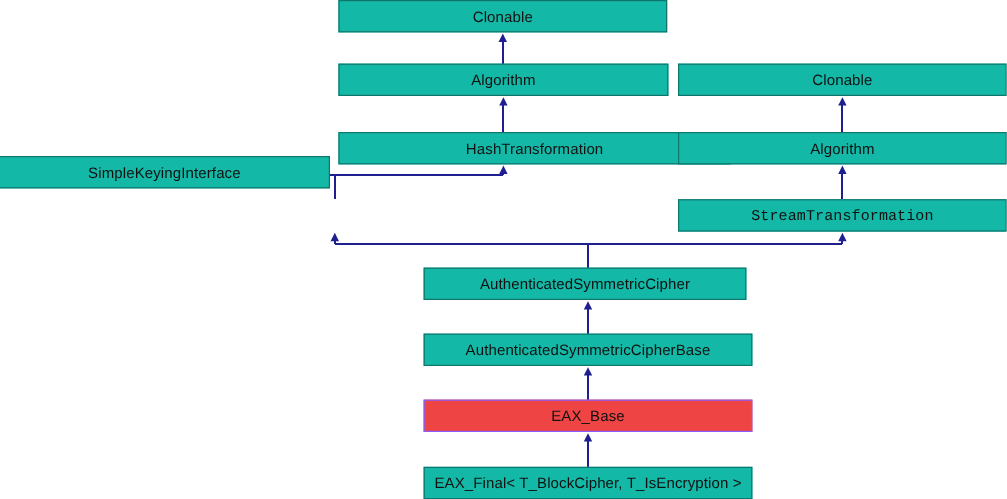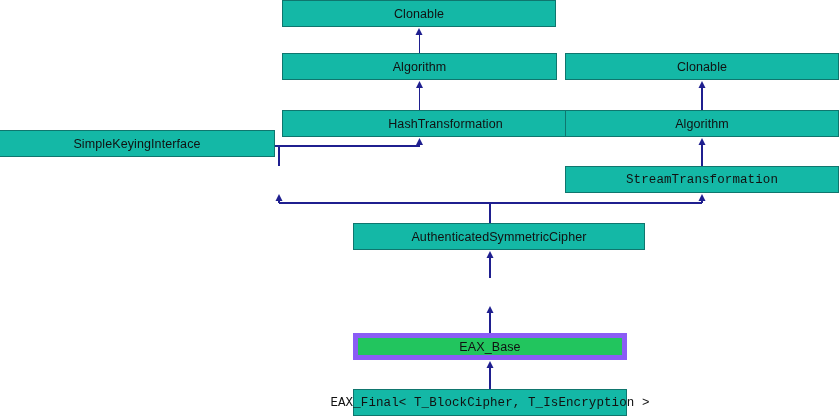--- a/index.html
+++ b/index.html
@@ -22,22 +22,22 @@
     border: 1px solid #0f766e;
     display: flex;
     align-items: center;
     justify-content: center;
     font-size: 12.5px;
     color: #111111;
     white-space: nowrap;
     letter-spacing: 0.1px;
   }
   .node.current {
-    background: #22c55e;
-    border: 5px solid #8b5cf6;
+    background: #ef4444;
+    border: 1px solid #8b5cf6;
   }
   #edges {
     position: absolute;
     left: 0;
     top: 0;
     width: 839px;
     height: 416px;
     pointer-events: none;
   }
 </style>
@@ -113,22 +113,25 @@
     </div>
     <div class="node" style="left: 282px; top: 110px; width: 327px; height: 27px;">
       <span>HashTransformation</span>
     </div>
     <div class="node" style="left: 565px; top: 110px; width: 274px; height: 27px;">
       <span>Algorithm</span>
     </div>
     <div class="node" style="left: 565px; top: 166px; width: 274px; height: 27px; font-family: Liberation Mono, monospace;">
       <span>StreamTransformation</span>
     </div>
-    <div class="node" style="left: 353px; top: 223px; width: 292px; height: 27px;">
+    <div class="node" style="left: 353px; top: 223px; width: 269px; height: 27px;">
       <span>AuthenticatedSymmetricCipher</span>
+    </div>
+    <div class="node" style="left: 353px; top: 278px; width: 274px; height: 27px;">
+      <span>AuthenticatedSymmetricCipherBase</span>
     </div>
     <div class="node current" style="left: 353px; top: 333px; width: 274px; height: 27px;">
       <span>EAX_Base</span>
     </div>
-    <div class="node" style="left: 353px; top: 389px; width: 274px; height: 27px; font-family: Liberation Mono, monospace;">
+    <div class="node" style="left: 353px; top: 389px; width: 274px; height: 27px;">
       <span>EAX_Final&lt; T_BlockCipher, T_IsEncryption &gt;</span>
     </div>
   </div>
 
 </body></html>

